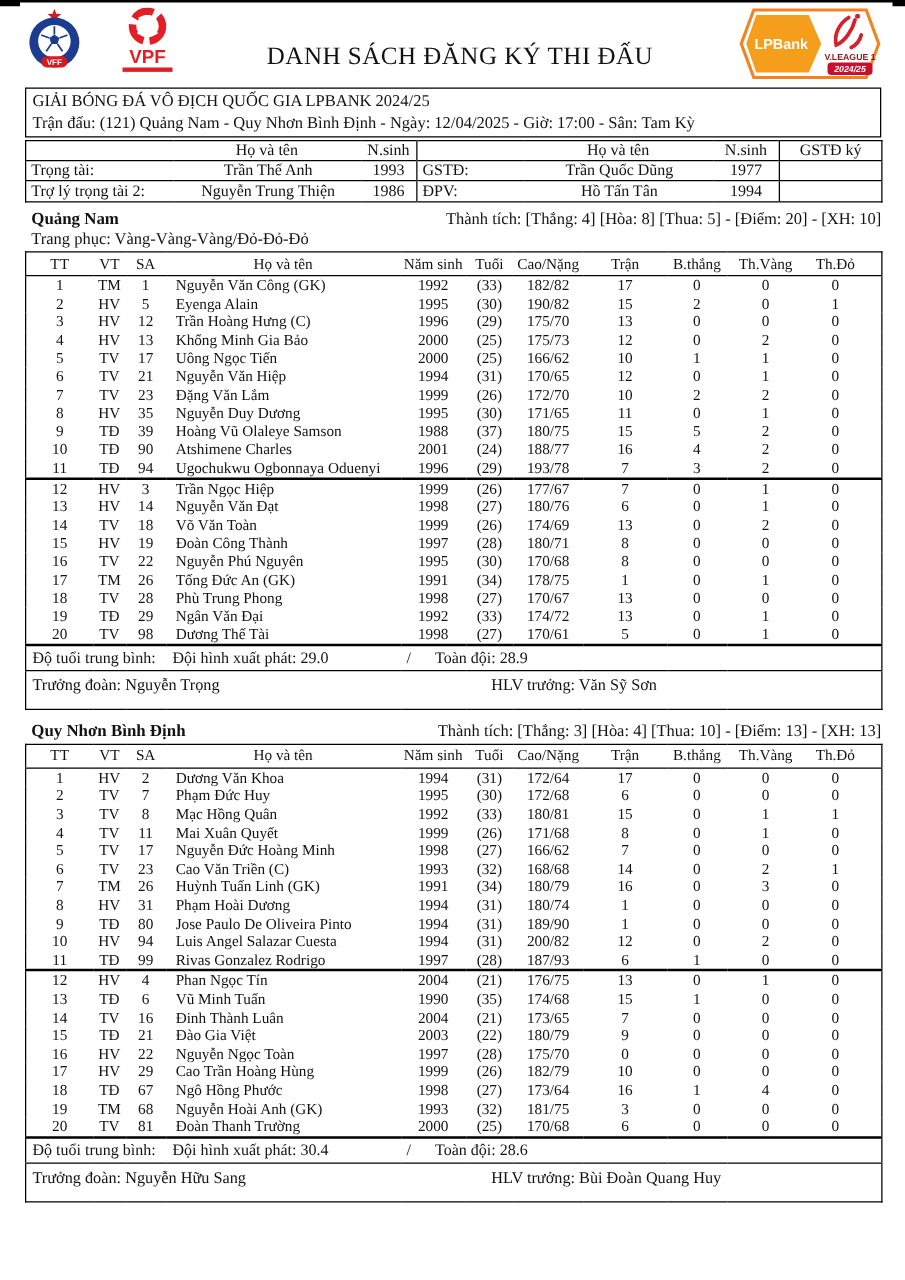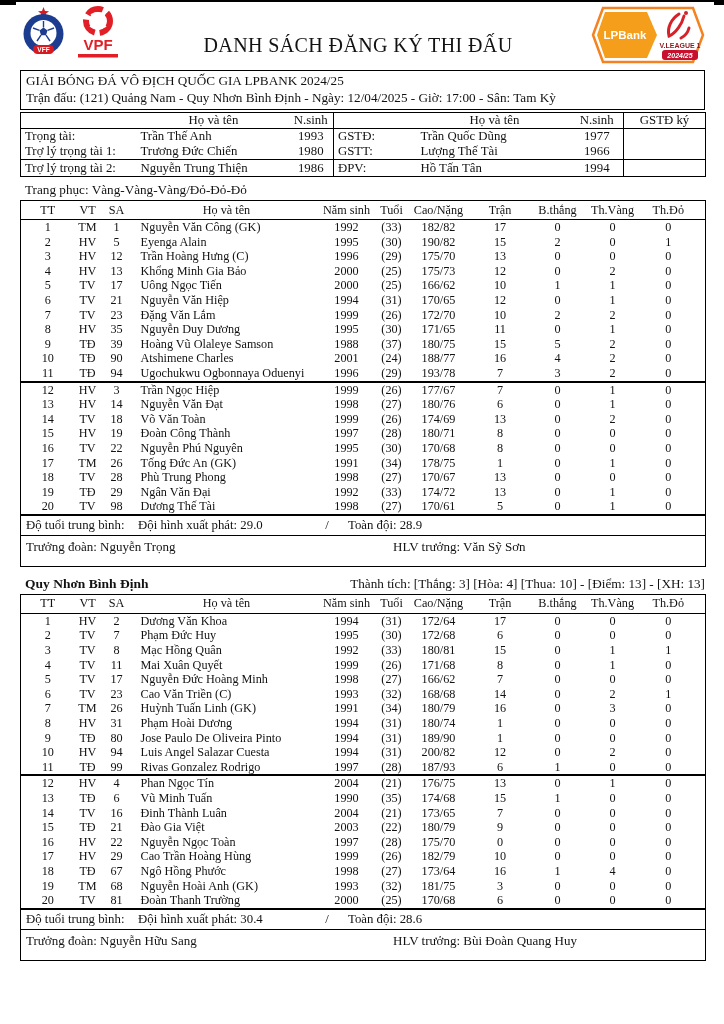--- a/index.html
+++ b/index.html
@@ -6,39 +6,39 @@
   body {
     width:724px; height:1024px; background:#ffffff; position:relative;
     font-family:"Liberation Serif","DejaVu Serif",serif; color:#121212;
     overflow:hidden;
   }
   .scan-top-line { position:absolute; top:0; left:0; width:724px; height:2px; background:#000; }
   .scan-blob-left { position:absolute; top:0; left:0; width:16px; height:5px; background:#000; }
   .scan-blob-right { position:absolute; top:0; right:0; width:10px; height:5px; background:#000; }
 
   .header { position:absolute; top:6px; left:20px; width:685px; height:60px; display:flex; align-items:flex-start; }
-  .logo-group { display:flex; gap:4px;justify-content:space-between; }
+  .logo-group { display:flex; gap:24px;justify-content:space-between; }
   .title {
     flex:1; text-align:center; font-size:20px; letter-spacing:0.4px;
     padding-top:28px; white-space:nowrap;
   }
   .main { position:absolute; left:20px; top:70px; width:685px; }
 
   .info-box { border:1.5px solid #000; padding:1px 5px 3px 5px; font-size:13.2px; line-height:17px; }
 
   table { border-collapse:collapse; width:685px; table-layout:fixed; }
   td, th { padding:0; font-weight:normal; overflow:hidden; white-space:nowrap; }
 
   
   .officials { border:1.5px solid #000; margin-top:2px; font-size:12.8px; }
   .officials thead tr { height:16px; border-bottom:1.2px solid #000; }
   .officials tbody tr { height:14px; }
   .officials tbody tr:last-child { height:17px; border-top:1.4px solid #000; }
   .officials .o0, .officials .o3 { text-align:left; padding-left:4px; }
-  .officials .o1, .officials .o4 { text-align:left; padding-left:2px; }
+  .officials .o1, .officials .o4 { text-align:center; padding-left:2px; }
   .officials .o2, .officials .o5 { text-align:center; }
   .officials td.o3, .officials th.o3, .officials td.o6, .officials th.o6 { border-left:1.2px solid #000; }
   .officials th.o1, .officials th.o4, .officials th.o2, .officials th.o5, .officials th.o6 { text-align:center; padding-left:0; }
 
   
   .team-head { margin-top:5px; font-size:13.2px; line-height:16px; }
   .team-head .row1 { display:flex; justify-content:space-between; }
   .team-name { font-weight:bold; padding-left:5px; font-size:13.5px; }
   .team-record { text-align:right; }
   .team-kit { padding-left:5px; }
@@ -138,41 +138,36 @@
         <tr>
           <td class="o0">Trọng tài:</td>
           <td class="o1">Trần Thế Anh</td>
           <td class="o2">1993</td>
           <td class="o3">GSTĐ:</td>
           <td class="o4">Trần Quốc Dũng</td>
           <td class="o5">1977</td>
           <td class="o6"></td>
         </tr>
         <tr>
-          <td class="o0">Trợ lý trọng tài 1:</td>
-          <td class="o1">Trương Đức Chiến</td>
-          <td class="o2">1980</td>
-          <td class="o3">GSTT:</td>
-          <td class="o4">Lượng Thế Tài</td>
-          <td class="o5">1966</td>
-          <td class="o6"></td>
-        </tr>
-        <tr>
           <td class="o0">Trợ lý trọng tài 2:</td>
           <td class="o1">Nguyễn Trung Thiện</td>
           <td class="o2">1986</td>
           <td class="o3">ĐPV:</td>
           <td class="o4">Hồ Tấn Tân</td>
           <td class="o5">1994</td>
           <td class="o6"></td>
         </tr>
       </tbody>
   </table>
 
   <div class="team-head">
+    <div class="row1">
+      <span class="team-name">Quảng Nam</span>
+      <span class="team-record">Thành tích: [Thắng: 4] [Hòa: 8] [Thua: 5] - [Điểm: 20] - [XH: 10]</span>
+    </div>
     <div class="team-kit">Trang phục: Vàng-Vàng-Vàng/Đỏ-Đỏ-Đỏ</div>
   </div>
 
   <table class="roster">
     <colgroup>
       <col style="width:54px">
         <col style="width:26px">
         <col style="width:32px">
         <col style="width:188px">
       <col style="width:52px">

